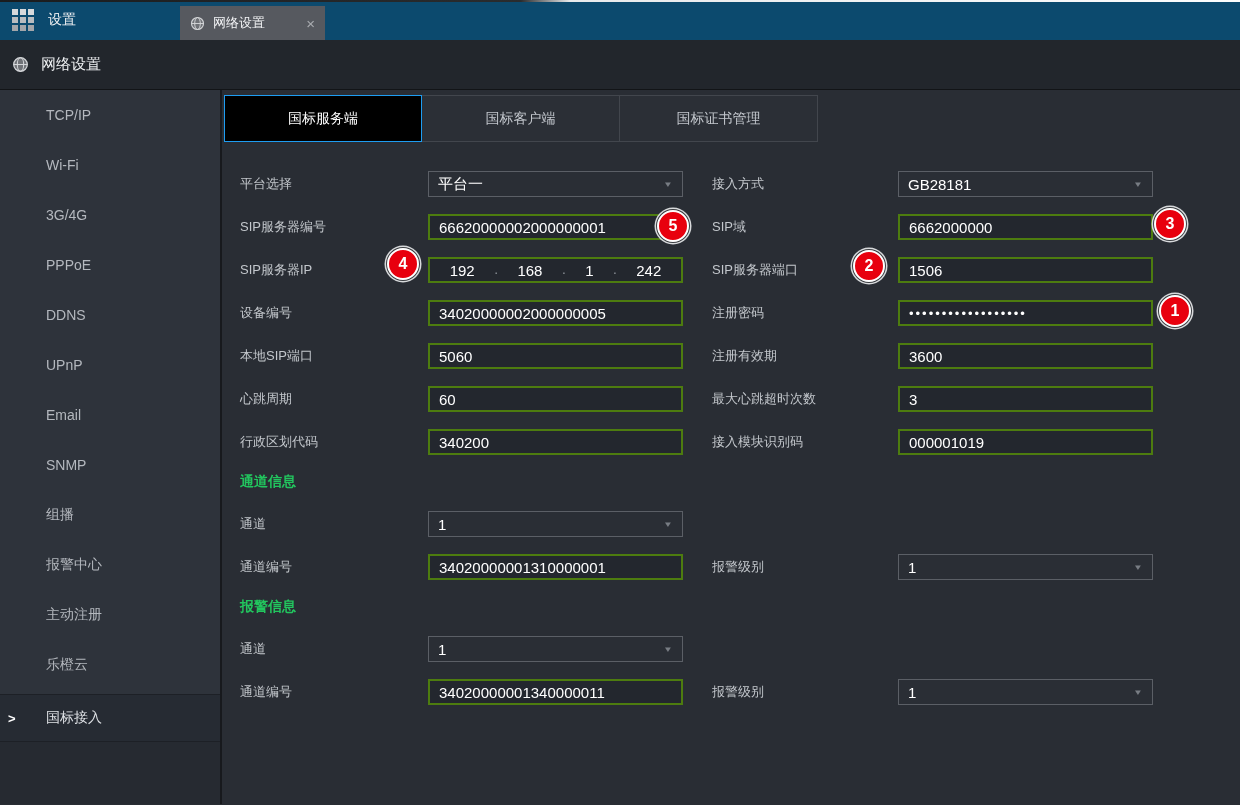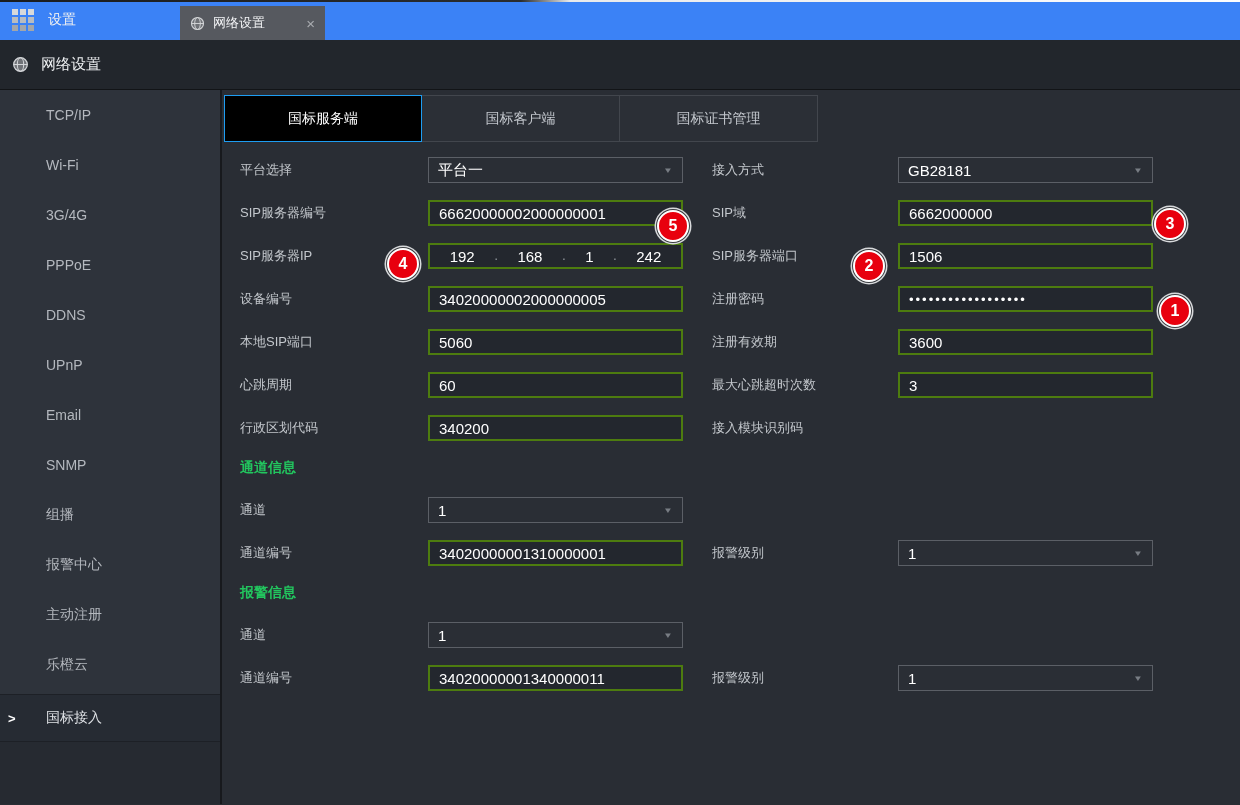--- a/index.html
+++ b/index.html
@@ -1,20 +1,20 @@
 <!DOCTYPE html>
 <html><head>
 <meta charset="utf-8">
 <style>
   * { margin:0; padding:0; box-sizing:border-box; }
   body { background:#000; font-family:"Liberation Sans","DejaVu Sans",sans-serif; }
   .page { position:relative; width:1240px; height:805px; background:#292d34; overflow:hidden; }
 
   
-  .topbar { position:relative; height:40px; background:#3b82f6; display:flex; align-items:stretch; }
+  .topbar { position:relative; height:40px; background:#0c4a6e; display:flex; align-items:stretch; }
   .top-edge { position:absolute; top:0; left:0; right:0; height:2px;
               background:linear-gradient(90deg,#1a1c1e 0%,#2a2c2e 42%,#e9eaeb 46%,#fdfdfd 100%); }
   .launcher { display:flex; align-items:center; gap:14px; padding:0 12px; width:170px; cursor:pointer; }
   .grid-icon { display:grid; grid-template-columns:repeat(3,6px); grid-template-rows:repeat(3,6px); gap:2px; }
   .grid-icon i { background:#d7d9db; }
   .grid-icon i:nth-child(n+4){ background:#b9bcbf; }
   .grid-icon i:nth-child(n+7){ background:#a3a6aa; }
   .launcher-label { color:#edeff1; font-size:14px; }
   .doc-tab { margin-top:6px; margin-left:10px; width:145px; background:#56595f; display:flex; align-items:center;
              gap:8px; padding:0 10px; color:#f2f3f5; font-size:13px; cursor:pointer; }
@@ -39,21 +39,21 @@
   .content { flex:1; background:#292d34; padding:5px 0 0 2px; position:relative; }
 
   
   .tabs { display:flex; }
   .tab { width:198px; height:47px; display:flex; align-items:center; justify-content:center;
          font-size:14px; color:#c3c7cd; background:#2b2f36; border:1px solid #42464d; cursor:pointer; }
   .tab + .tab { border-left:none; }
   .tab.active { background:#000000; color:#fff; border-color:#1e9df2; }
 
   
-  .form { margin-top:13px; padding-left:16px; }
+  .form { margin-top:27px; padding-left:16px; }
   .frow { display:flex; align-items:center; height:30px; margin-bottom:13px; }
   .lbl { font-size:13px; color:#c3c7cc; }
   .lbl.l1 { width:188px; }
   .lbl.l2 { width:186px; margin-left:29px; }
   .input, .select { width:255px; height:26px; display:flex; align-items:center; padding:0 9px;
                     background:#23272e; color:#fff; font-size:15px; }
   .input { border:2px solid #4d7c0f; }
   .select { border:1px solid #5b5f66; background:#2a2e35; justify-content:space-between; }
   .select .arrow { color:#787d84; font-size:10px; transform:scaleY(.8); }
   .input.pwd { font-size:13px; letter-spacing:2px; color:#fff; }
@@ -226,20 +226,23 @@
             <div class="input">
               <span>3</span>
             </div>
           </div>
           <div class="frow">
             <div class="lbl l1">行政区划代码</div>
             <div class="input">
               <span>340200</span>
             </div>
             <div class="lbl l2">接入模块识别码</div>
+            <div class="input">
+              <span>000001019</span>
+            </div>
           </div>
           <div class="sect">通道信息</div>
           <div class="frow">
             <div class="lbl l1">通道</div>
             <div class="select">
               <span class="val">1</span>
               <span class="arrow">▼</span>
             </div>
           </div>
           <div class="frow">

